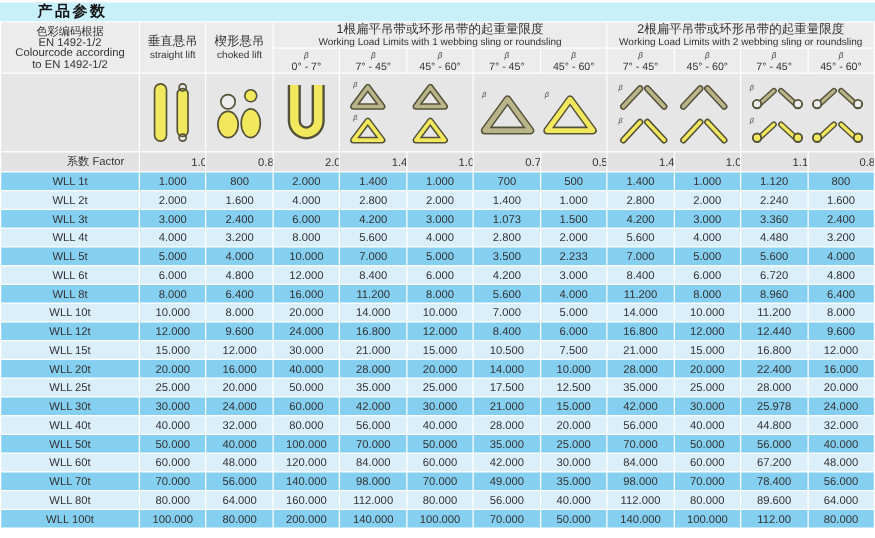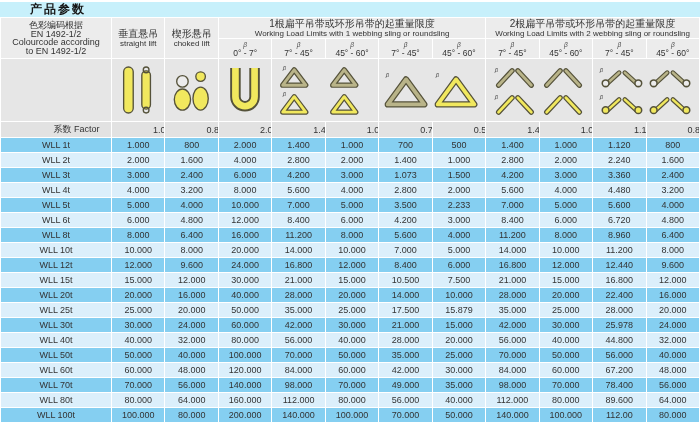--- a/index.html
+++ b/index.html
@@ -427,21 +427,21 @@
           <td>16.000</td>
         </tr>
         <tr class="row-light">
     <td class="lbl">WLL  25t</td>
   <td>25.000</td>
           <td>20.000</td>
           <td>50.000</td>
           <td>35.000</td>
           <td>25.000</td>
           <td>17.500</td>
-          <td>15.879</td>
+          <td>12.500</td>
           <td>35.000</td>
           <td>25.000</td>
           <td>28.000</td>
           <td>20.000</td>
         </tr>
         <tr class="row-dark">
     <td class="lbl">WLL  30t</td>
   <td>30.000</td>
           <td>24.000</td>
           <td>60.000</td>

